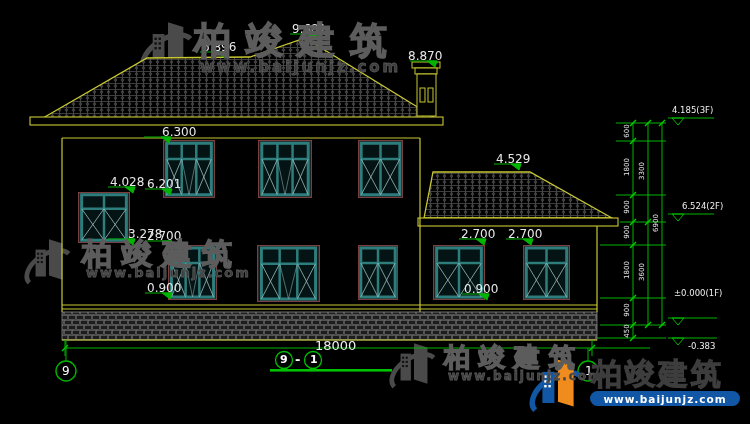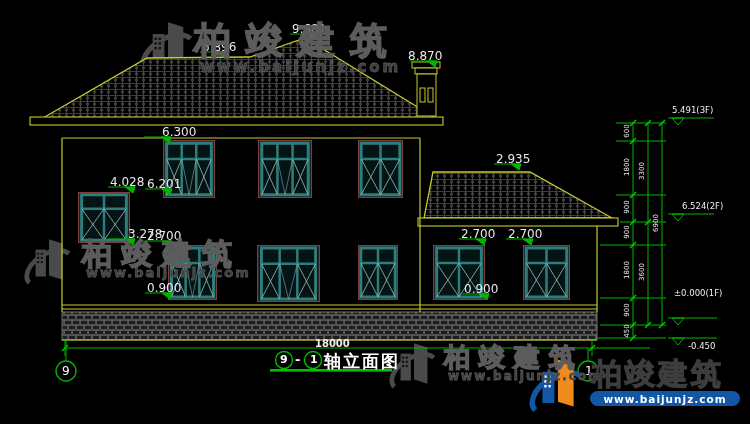--- a/index.html
+++ b/index.html
@@ -3,21 +3,21 @@
 <meta charset="utf-8">
 <style>
   html,body{margin:0;padding:0;background:#000;}
   #stage{position:relative;width:750px;height:424px;background:#000;overflow:hidden;
          font-family:"DejaVu Sans",sans-serif;}
   #stage svg.geo{position:absolute;left:0;top:0;}
   .txt{position:absolute;color:#e8e8e8;font-size:12px;line-height:8px;white-space:nowrap;}
   .lvl{position:absolute;color:#efefef;font-size:8.5px;line-height:9px;white-space:nowrap;}
   .vdim{position:absolute;width:44px;text-align:center;color:#e8e8e8;font-size:7px;
         transform:rotate(-90deg);white-space:nowrap;}
-  .bigdim{position:absolute;color:#efefef;font-size:10px;white-space:nowrap;font-weight:bold;}
+  .bigdim{position:absolute;color:#efefef;font-size:13px;white-space:nowrap;}
   .axis-num{position:absolute;color:#fff;font-size:12px;white-space:nowrap;}
   .title-txt{position:absolute;color:#fff;font-size:17px;font-weight:bold;letter-spacing:2px;white-space:nowrap;}
   .title-sep{position:absolute;color:#fff;font-size:13px;font-weight:bold;white-space:nowrap;}
   .bub-num{position:absolute;color:#fff;font-size:11px;font-weight:bold;white-space:nowrap;}
   .wm-name{position:absolute;font-weight:bold;color:#303030;-webkit-text-stroke:1.5px #5c5c5c;white-space:nowrap;}
   .wm-url{position:absolute;font-weight:bold;color:#3c3c3c;-webkit-text-stroke:0.8px #585858;white-space:nowrap;}
   .wm1-name{left:194px;top:16px;font-size:37px;letter-spacing:15px;}
   .wm1-url{left:200px;top:58px;font-size:15px;letter-spacing:3px;}
   .wm2-name{left:82px;top:234px;font-size:30px;letter-spacing:10px;}
   .wm2-url{left:86px;top:265px;font-size:13px;letter-spacing:2px;}
@@ -210,54 +210,53 @@
 
   <g>
     <use href="#bjlogo" x="528" y="350" width="60" height="70" style="--sw:#1157a6;--b1:#1157a6;--b2:#f08c1e;--dot:#ffffff"></use>
   </g>
 </svg>
 
 <span class="txt" style="left:292px;top:25px">9.681</span>
 <span class="txt" style="left:202px;top:43px">6.896</span>
 <span class="txt" style="left:408px;top:52px">8.870</span>
 <span class="txt" style="left:162px;top:128px">6.300</span>
-<span class="txt" style="left:496px;top:155px">2.935</span>
+<span class="txt" style="left:496px;top:155px">4.529</span>
 <span class="txt" style="left:110px;top:178px">4.028</span>
 <span class="txt" style="left:147px;top:180px">6.201</span>
 <span class="txt" style="left:128px;top:230px">3.278</span>
 <span class="txt" style="left:147px;top:232px">2.700</span>
 <span class="txt" style="left:147px;top:284px">0.900</span>
 <span class="txt" style="left:461px;top:230px">2.700</span>
 <span class="txt" style="left:508px;top:230px">2.700</span>
 <span class="txt" style="left:464px;top:285px">0.900</span>
 
-<span class="lvl" style="left:672px;top:106px">5.491(3F)</span>
+<span class="lvl" style="left:672px;top:106px">4.185(3F)</span>
 <span class="lvl" style="left:682px;top:202px">6.524(2F)</span>
 <span class="lvl" style="left:674px;top:289px">±0.000(1F)</span>
-<span class="lvl" style="left:688px;top:342px">-0.450</span>
+<span class="lvl" style="left:688px;top:342px">-0.383</span>
 
 <span class="vdim" style="left:605px;top:127px">600</span>
 <span class="vdim" style="left:605px;top:163px">1800</span>
 <span class="vdim" style="left:605px;top:203px">900</span>
 <span class="vdim" style="left:605px;top:228px">900</span>
 <span class="vdim" style="left:605px;top:266px">1800</span>
 <span class="vdim" style="left:605px;top:306px">900</span>
 <span class="vdim" style="left:605px;top:327px">450</span>
 <span class="vdim" style="left:620px;top:167px">3300</span>
 <span class="vdim" style="left:620px;top:268px">3600</span>
 <span class="vdim" style="left:634px;top:219px">6900</span>
 
 <span class="bigdim" style="left:315px;top:338px">18000</span>
 <span class="axis-num" style="left:62px;top:364px">9</span>
 <span class="axis-num" style="left:585px;top:364px">1</span>
 
 <span class="bub-num" style="left:280px;top:353px">9</span>
 <span class="title-sep" style="left:295px;top:352px">-</span>
 <span class="bub-num" style="left:310px;top:353px">1</span>
-<span class="title-txt" style="left:324px;top:350px">轴立面图</span>
 
 <span class="wm-name wm1-name">柏竣建筑</span>
 <span class="wm-url wm1-url">www.baijunjz.com</span>
 <span class="wm-name wm2-name">柏竣建筑</span>
 <span class="wm-url wm2-url">www.baijunjz.com</span>
 <span class="wm-name wm3-name">柏竣建筑</span>
 <span class="wm-url wm3-url">www.baijunjz.com</span>
 <span class="wmc-name">柏竣建筑</span>
 <div class="wmc-bar">
   <span class="wmc-url">www.baijunjz.com</span>

